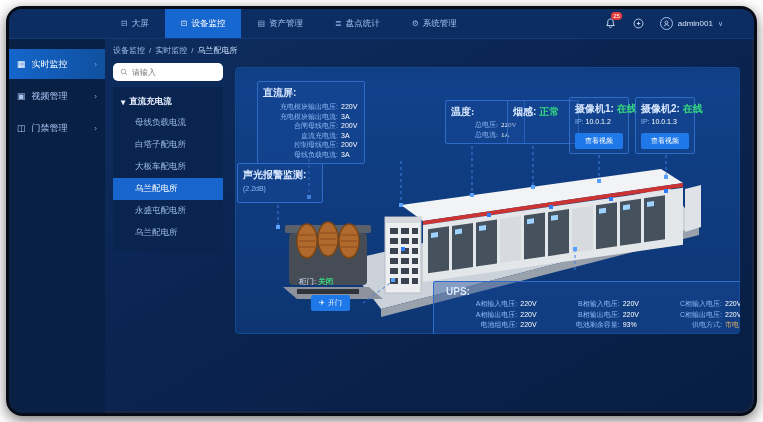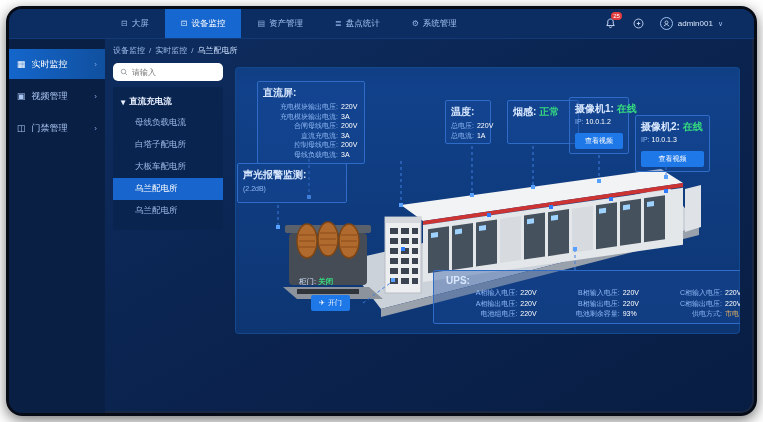--- a/index.html
+++ b/index.html
@@ -160,20 +160,21 @@
           <div id="tree-panel">
             <div class="tree-parent">
               <span>▾</span>
               <span>直流充电流</span>
             </div>
             <div id="tree-items">
                 <div class="tree-item">母线负载电流</div>
                 <div class="tree-item">白塔子配电所</div>
                 <div class="tree-item">大板车配电所</div>
                 <div class="tree-item active">乌兰配电所</div>
+                <div class="tree-item">永盛屯配电所</div>
                 <div class="tree-item">乌兰配电所</div>
               </div>
           </div>
         </div>
 
         <div id="main-wrap">
           <div id="main-panel">
 
             <svg id="scene" style="left:14px; top:62px;" width="470" height="200" viewBox="0 0 470 200">
 
@@ -304,21 +305,21 @@
                     <span class="v">200V</span>
                   </div>
                   <div class="kv">
                     <span class="k">母线负载电流:</span>
                     <span class="v">3A</span>
                   </div>
                 </div>
             </div>
 
 
-            <div class="callout" id="temp-box" style="left:210px; top:33px; width:46px; height:44px;">
+            <div class="callout" id="temp-box" style="left:210px; top:33px; width:80px; height:44px;font-family:Liberation Serif, serif;">
               <div class="title">温度:</div>
               <div class="rows">
                   <div class="kv">
                     <span class="k">总电压:</span>
                     <span class="v">220V</span>
                   </div>
                   <div class="kv">
                     <span class="k">总电流:</span>
                     <span class="v">1A</span>
                   </div>
@@ -327,40 +328,40 @@
 
             <div class="callout" id="smoke-box" style="left:272px; top:33px; width:72px; height:44px;">
               <div class="title">
                 <span>烟感:</span>
                 <span class="status-green">正常</span>
               </div>
             </div>
 
             <div id="cams">
                 <div class="callout cam-box" style="left:334px; top:30px; width:60px;"><div class="title">摄像机1: <span class="status-green">在线</span></div><div class="ip-row">IP: <b>10.0.1.2</b></div><button class="mini-btn" style="width:100%">查看视频</button></div>
-                <div class="callout cam-box" style="left:400px; top:30px; width:75px;margin-top:18px;"><div class="title">摄像机2: <span class="status-green">在线</span></div><div class="ip-row">IP: <b>10.0.1.3</b></div><button class="mini-btn" style="width:100%">查看视频</button></div>
+                <div class="callout cam-box" style="left:400px; top:30px; width:60px;"><div class="title">摄像机2: <span class="status-green">在线</span></div><div class="ip-row">IP: <b>10.0.1.3</b></div><button class="mini-btn" style="width:100%">查看视频</button></div>
               </div>
 
-            <div class="callout" id="sound-box" style="left:2px; top:96px; width:110px; height:40px;">
+            <div class="callout" id="sound-box" style="left:2px; top:96px; width:86px; height:40px;">
               <div class="title">声光报警监测:</div>
               <div class="kv">
                   <span class="k" style="text-align:left">(2.2dB)</span>
                 </div>
             </div>
 
             <div id="door-label" style="left:64px; top:210px;text-align:right;">
               <span>柜门:</span>
               <span class="status-green">关闭</span>
             </div>
             <button class="mini-btn" id="door-btn" style="position:absolute; left:76px; top:228px;">
               <span>✈</span>
               <span>开门</span>
             </button>
 
-            <div class="callout" id="ups-box" style="left:198px; top:203px; width:316px;padding-left:12px;">
+            <div class="callout" id="ups-box" style="left:198px; top:214px; width:316px;padding-left:12px;">
               <div class="title">UPS:</div>
               <div class="grid">
                   <div class="kv">
                     <span class="k">A相输入电压:</span>
                     <span class="v">220V</span>
                   </div>
                   <div class="kv">
                     <span class="k">B相输入电压:</span>
                     <span class="v">220V</span>
                   </div>

